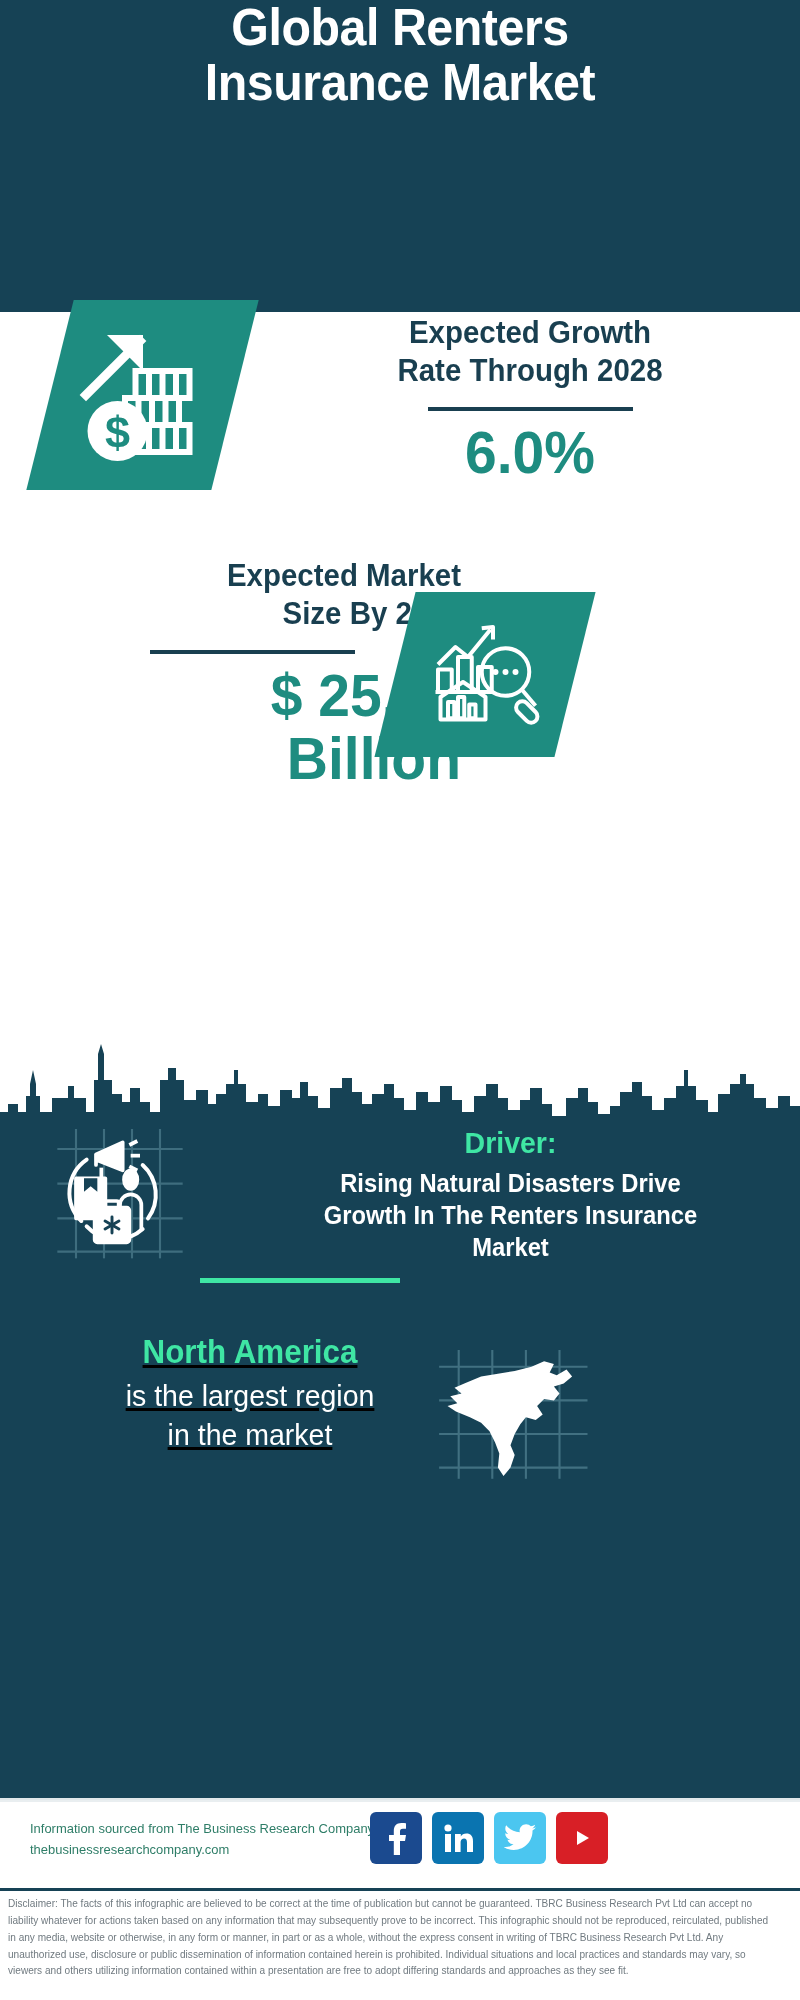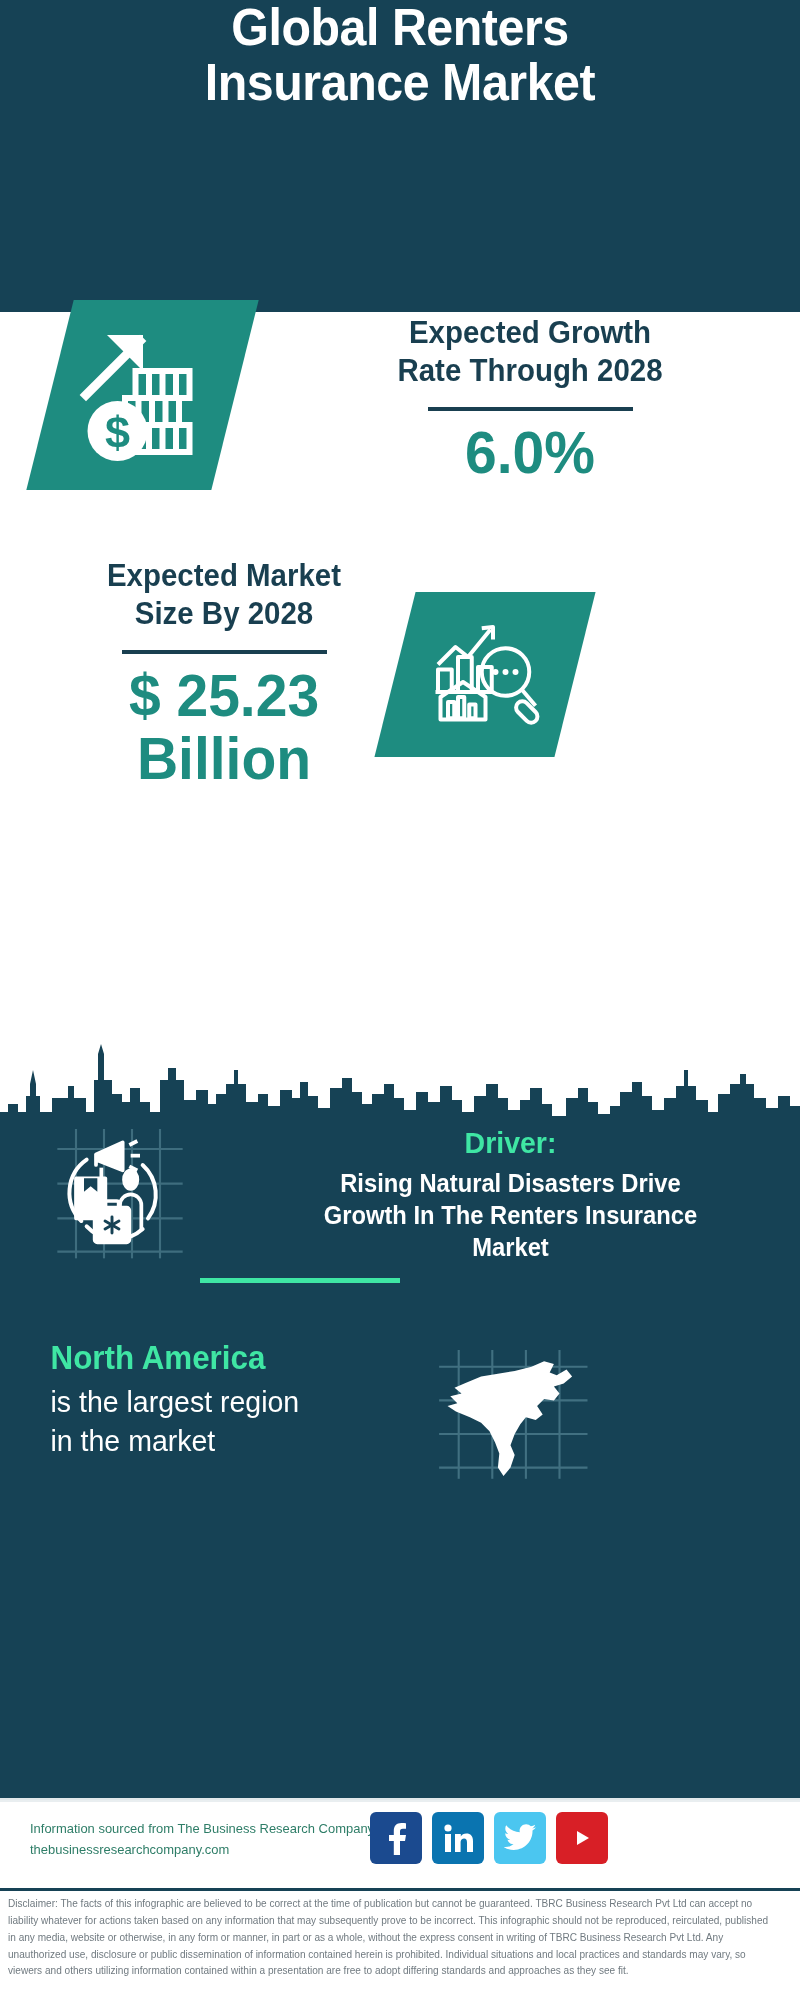--- a/index.html
+++ b/index.html
@@ -48,21 +48,21 @@
     display:flex;align-items:center;justify-content:center;
   }
   .icon1{left:50px;top:-12px;width:185px;height:190px;}
   .icon2{left:395px;top:280px;width:180px;height:165px;}
 
   
   .stat1{
     position:absolute;left:280px;top:-10px;width:500px;text-align:center;margin-top:12px;
   }
   .stat2{
-    position:absolute;left:4px;top:245px;width:440px;text-align:center;
+    position:absolute;left:32px;top:245px;width:440px;text-align:right;
   }
   .stat-label{
     color:#193F50;
     font-family:"Liberation Sans Narrow","Liberation Sans",sans-serif;
     font-weight:bold;
     font-size:31px;
     line-height:1.24;
     transform:scaleX(0.95);
   }
   .divider-dark{
@@ -109,21 +109,21 @@
     transform:scaleX(0.95);
   }
 
   .divider-green{
     position:absolute;left:200px;top:1278px;width:200px;height:5px;background:#3FE6A4;
   }
 
   
   .region-wrap{position:absolute;left:0;top:1330px;width:800px;}
   .region-text{
-    position:absolute;left:40px;top:8px;width:420px;text-align:left;
+    position:absolute;left:40px;top:2px;width:420px;text-align:center;text-decoration:underline;
   }
   .region-name{
     color:#3FE6A4;
     font-family:"Liberation Sans Narrow","Liberation Sans",sans-serif;
     font-weight:bold;font-size:33px;line-height:1.2;
     transform:scaleX(0.95);
   }
   .region-sub{
     color:#ffffff;
     font-family:"Liberation Sans Narrow","Liberation Sans",sans-serif;

